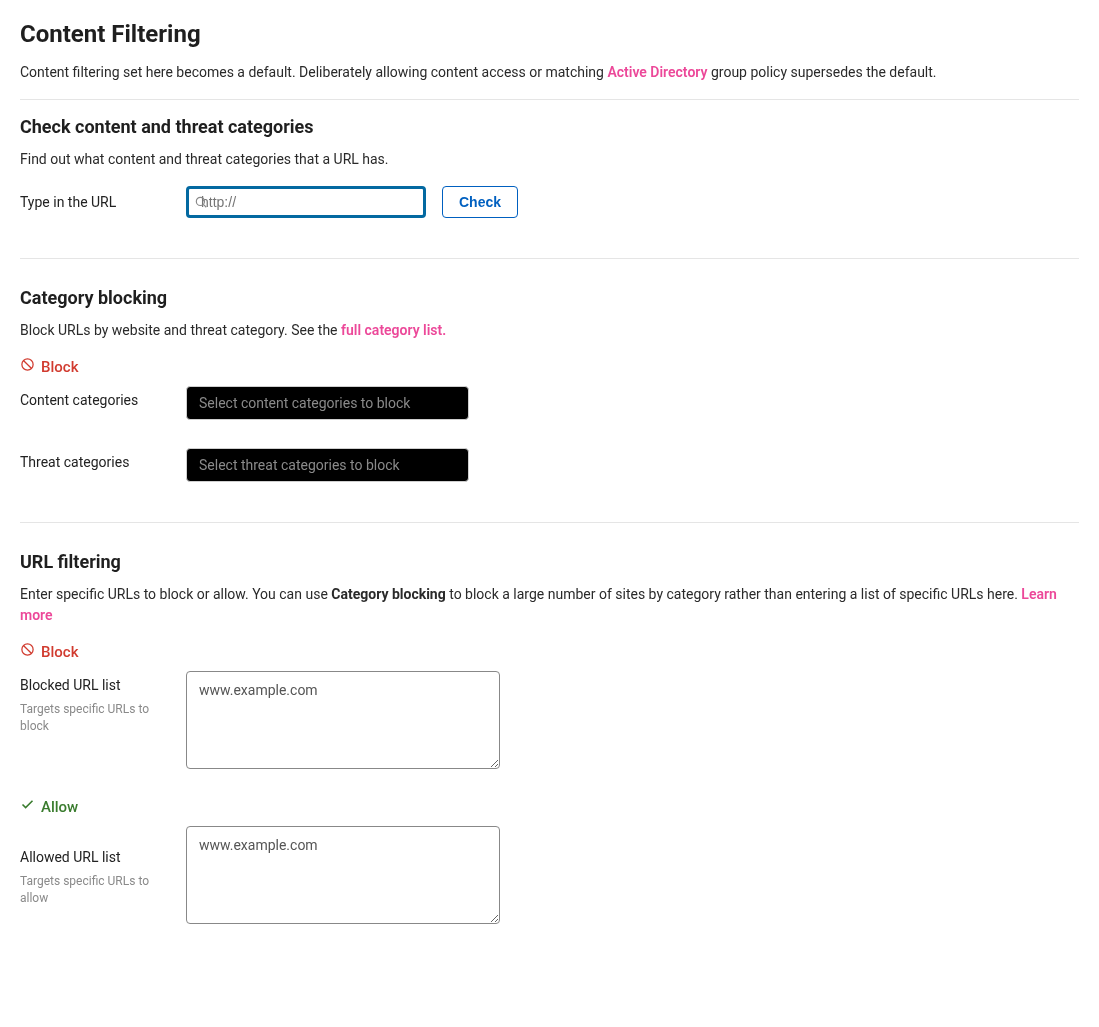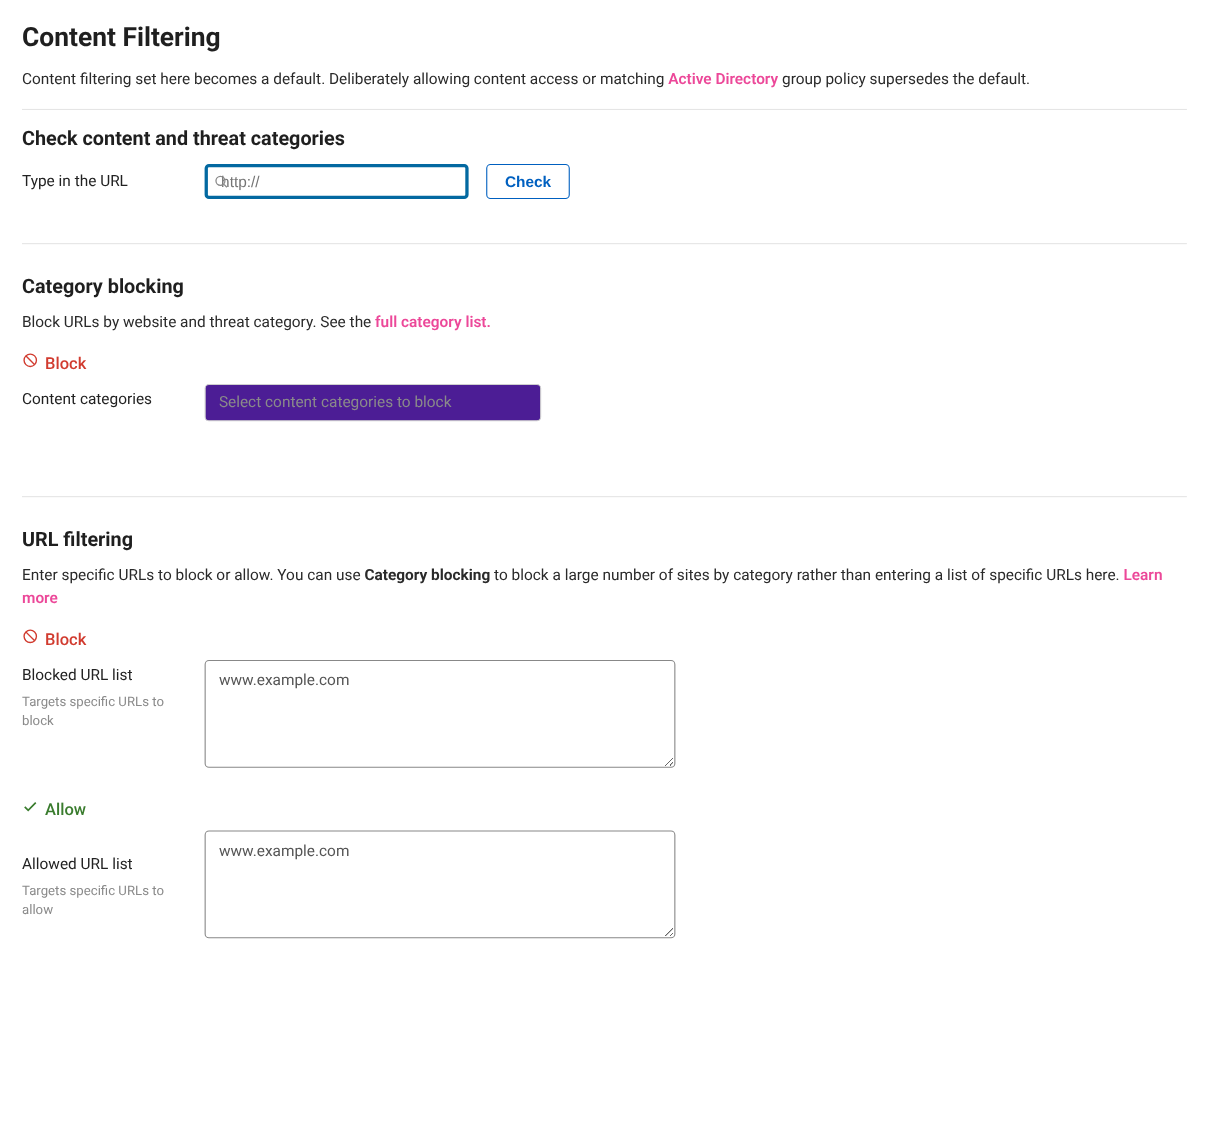--- a/index.html
+++ b/index.html
@@ -77,32 +77,32 @@
       left: 8px;
       top: 50%;
       transform: translateY(-50%);
       pointer-events: none;
     }
     .select-box {
       border: 1px solid #cfcfcf;
       border-radius: 4px;
       padding: 8px 12px;
       font-size: 14px;
-      width: 306px;
+      width: 283px;
       min-height: 32px;
       color: #8a8a8a;
-      background: #4c1d95;
+      background: #000000;
       cursor: pointer;
     }
     textarea {
       border: 1px solid #888;
       border-radius: 4px;
       padding: 10px 12px;
       font-size: 14px;
-      width: 428px;
+      width: 314px;
       height: 98px;
       resize: both;
       font-family: inherit;
       color: #333;
       outline: none;
     }
     textarea::placeholder { color: #555; }
     button.btn {
       border: 1px solid #0060c0;
       background: #fff;
@@ -134,20 +134,21 @@
   <h2 class="page-title">Content Filtering</h2>
   <p class="desc" style="margin-bottom:0;">
     <span>Content filtering set here becomes a default. Deliberately allowing content access or matching </span>
     <a href="#" class="link">Active Directory</a>
     <span> group policy supersedes the default.</span>
   </p>
 </div>
 
 <div class="section">
   <h3 class="section-title">Check content and threat categories</h3>
+  <p class="desc">Find out what content and threat categories that a URL has.</p>
   <div class="row" style="align-items:center; margin-bottom:0;">
     <div class="label-col" style="padding-top:0;">Type in the URL</div>
     <div class="input-icon-wrap">
       <span>
         <svg width="14" height="14" viewBox="0 0 24 24" fill="none" stroke="#888" stroke-width="2">
           <circle cx="11" cy="11" r="7"></circle>
             <line x1="21" y1="21" x2="16.5" y2="16.5"></line>
         </svg>
       </span>
       <input type="text" placeholder="http://" style="">
@@ -168,20 +169,24 @@
         <circle cx="12" cy="12" r="9"></circle>
           <line x1="5.5" y1="5.5" x2="18.5" y2="18.5"></line>
       </svg>
     </span>
     <span>Block</span>
   </div>
   <div class="row">
     <div class="label-col">Content categories</div>
     <div class="select-box">Select content categories to block</div>
   </div>
+  <div class="row" style="margin-bottom:0;">
+    <div class="label-col">Threat categories</div>
+    <div class="select-box">Select threat categories to block</div>
+  </div>
 </div>
 
 <div class="section" style="border-bottom:none; padding-bottom:0;">
   <h3 class="section-title">URL filtering</h3>
   <p class="desc">
     <span>Enter specific URLs to block or allow. You can use </span>
     <span class="strong">Category blocking</span>
     <span> to block a large number of sites by category rather than entering a list of specific URLs here. </span>
     <a href="#" class="link">Learn more</a>
   </p>

